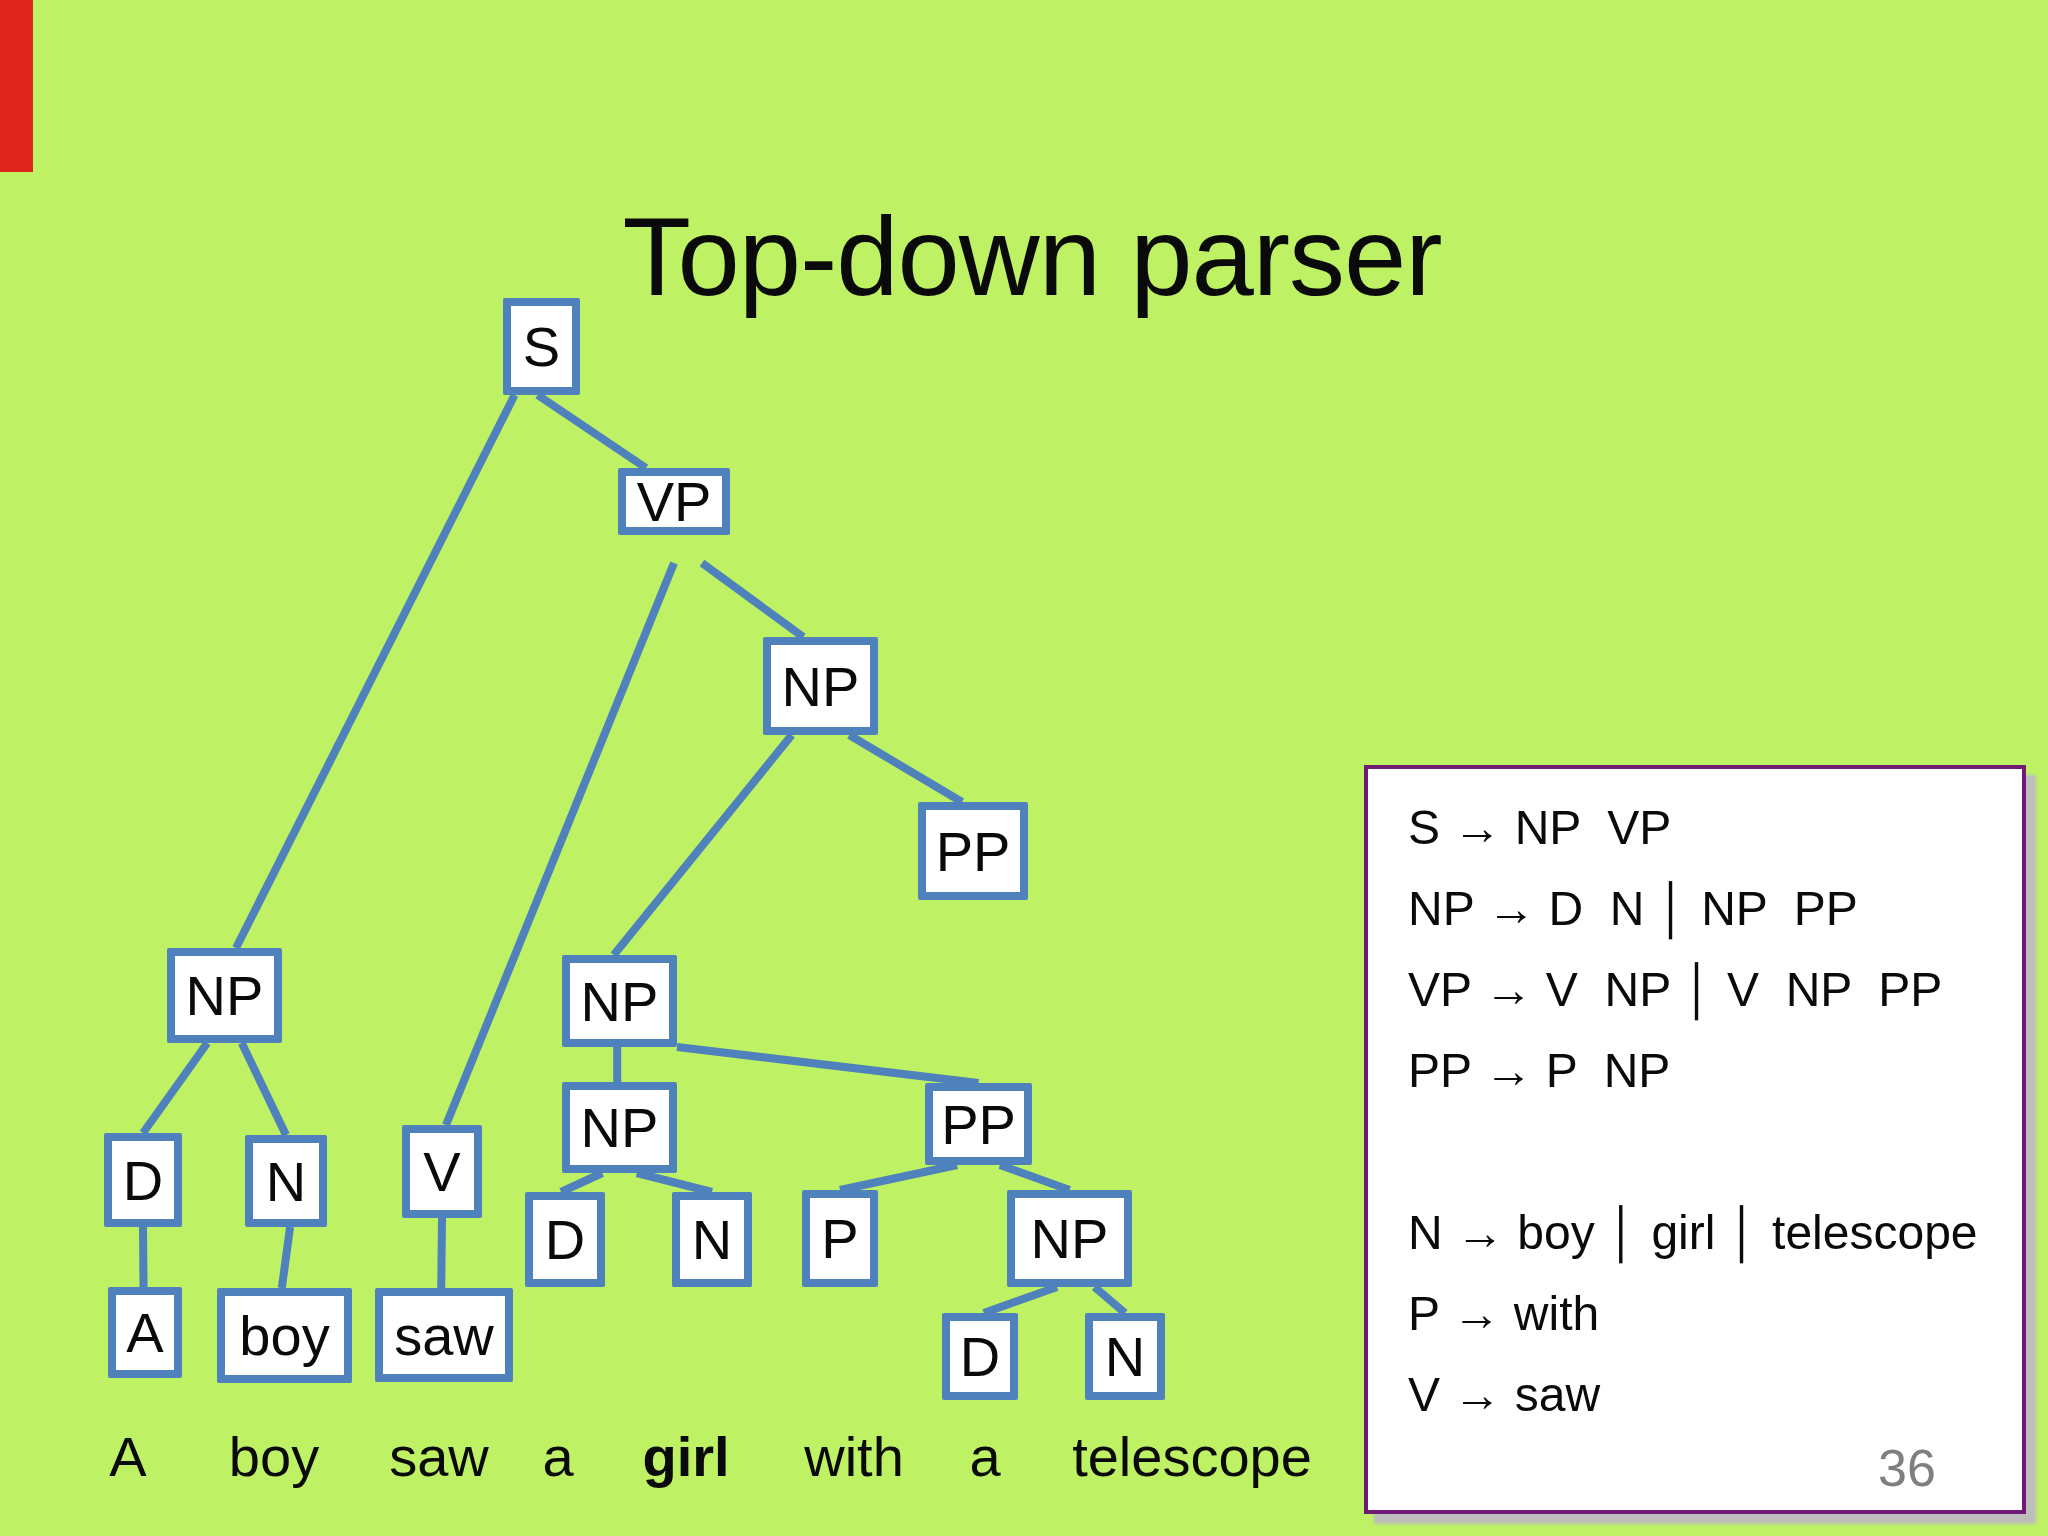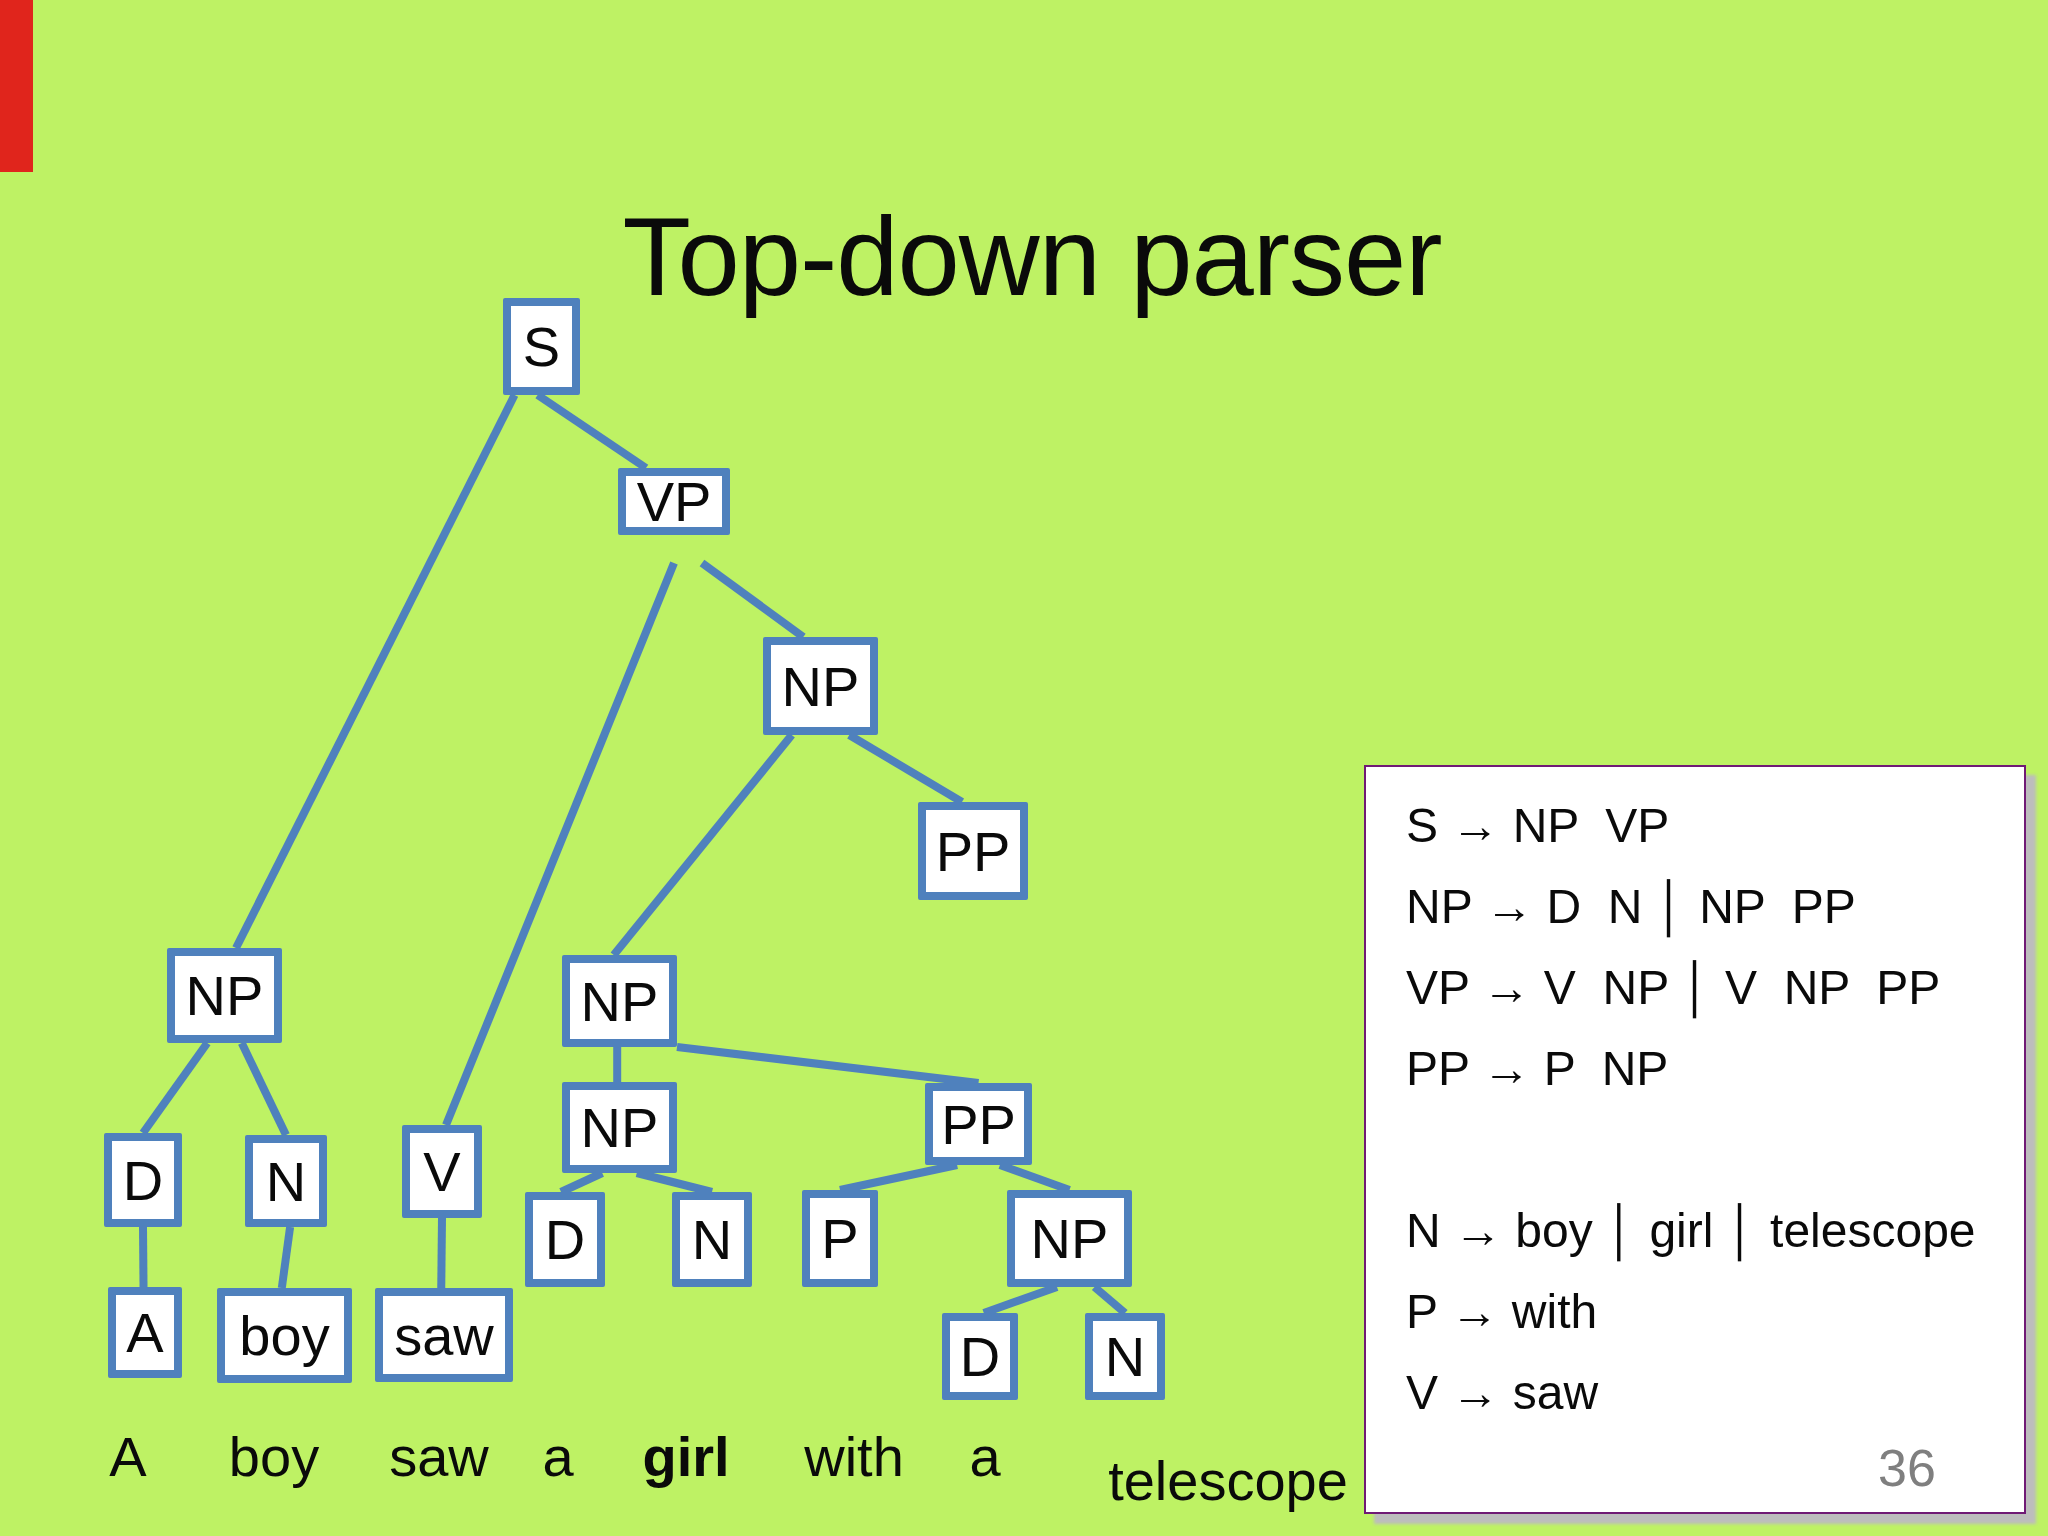--- a/index.html
+++ b/index.html
@@ -35,21 +35,21 @@
   }
   .sentence{position:absolute;left:0;top:0;}
   .word{
     position:absolute;top:1424px;
     transform:translateX(-50%);
     font-size:56px;color:#0a0a0a;white-space:pre;
   }
   .grammar-box{
     position:absolute;
     box-sizing:border-box;
-    border:2px solid #701a75;
+    border:4px solid #701a75;
     background:#ffffff;
     box-shadow:10px 10px 3px #bdbdbd;
     padding:18px 0 4px 40px;
   }
   .rule{
     height:81px;line-height:81px;
     font-size:48px;color:#0a0a0a;
     white-space:pre;
   }
   .page-number{
@@ -112,21 +112,21 @@
     </div>
 
   <div class="sentence">
       <span class="word" style="left: 128px;">A</span>
       <span class="word" style="left: 274px;">boy</span>
       <span class="word" style="left: 439px;">saw</span>
       <span class="word" style="left: 558px;">a</span>
       <span class="word" style="left: 686px; font-weight: bold;">girl</span>
       <span class="word" style="left: 854px;">with</span>
       <span class="word" style="left: 985px;">a</span>
-      <span class="word" style="left: 1228px; margin-top: 24px;">telescope</span>
+      <span class="word" style="left: 1192px;">telescope</span>
     </div>
 
   <div class="grammar-box" style="left: 1364px; top: 765px; width: 662px; height: 749px;">
     <div>
         <div class="rule">S → NP  VP</div>
         <div class="rule">NP → D  N │ NP  PP</div>
         <div class="rule">VP → V  NP │ V  NP  PP</div>
         <div class="rule">PP → P  NP</div>
         <div class="rule"></div>
         <div class="rule">N → boy │ girl │ telescope</div>

